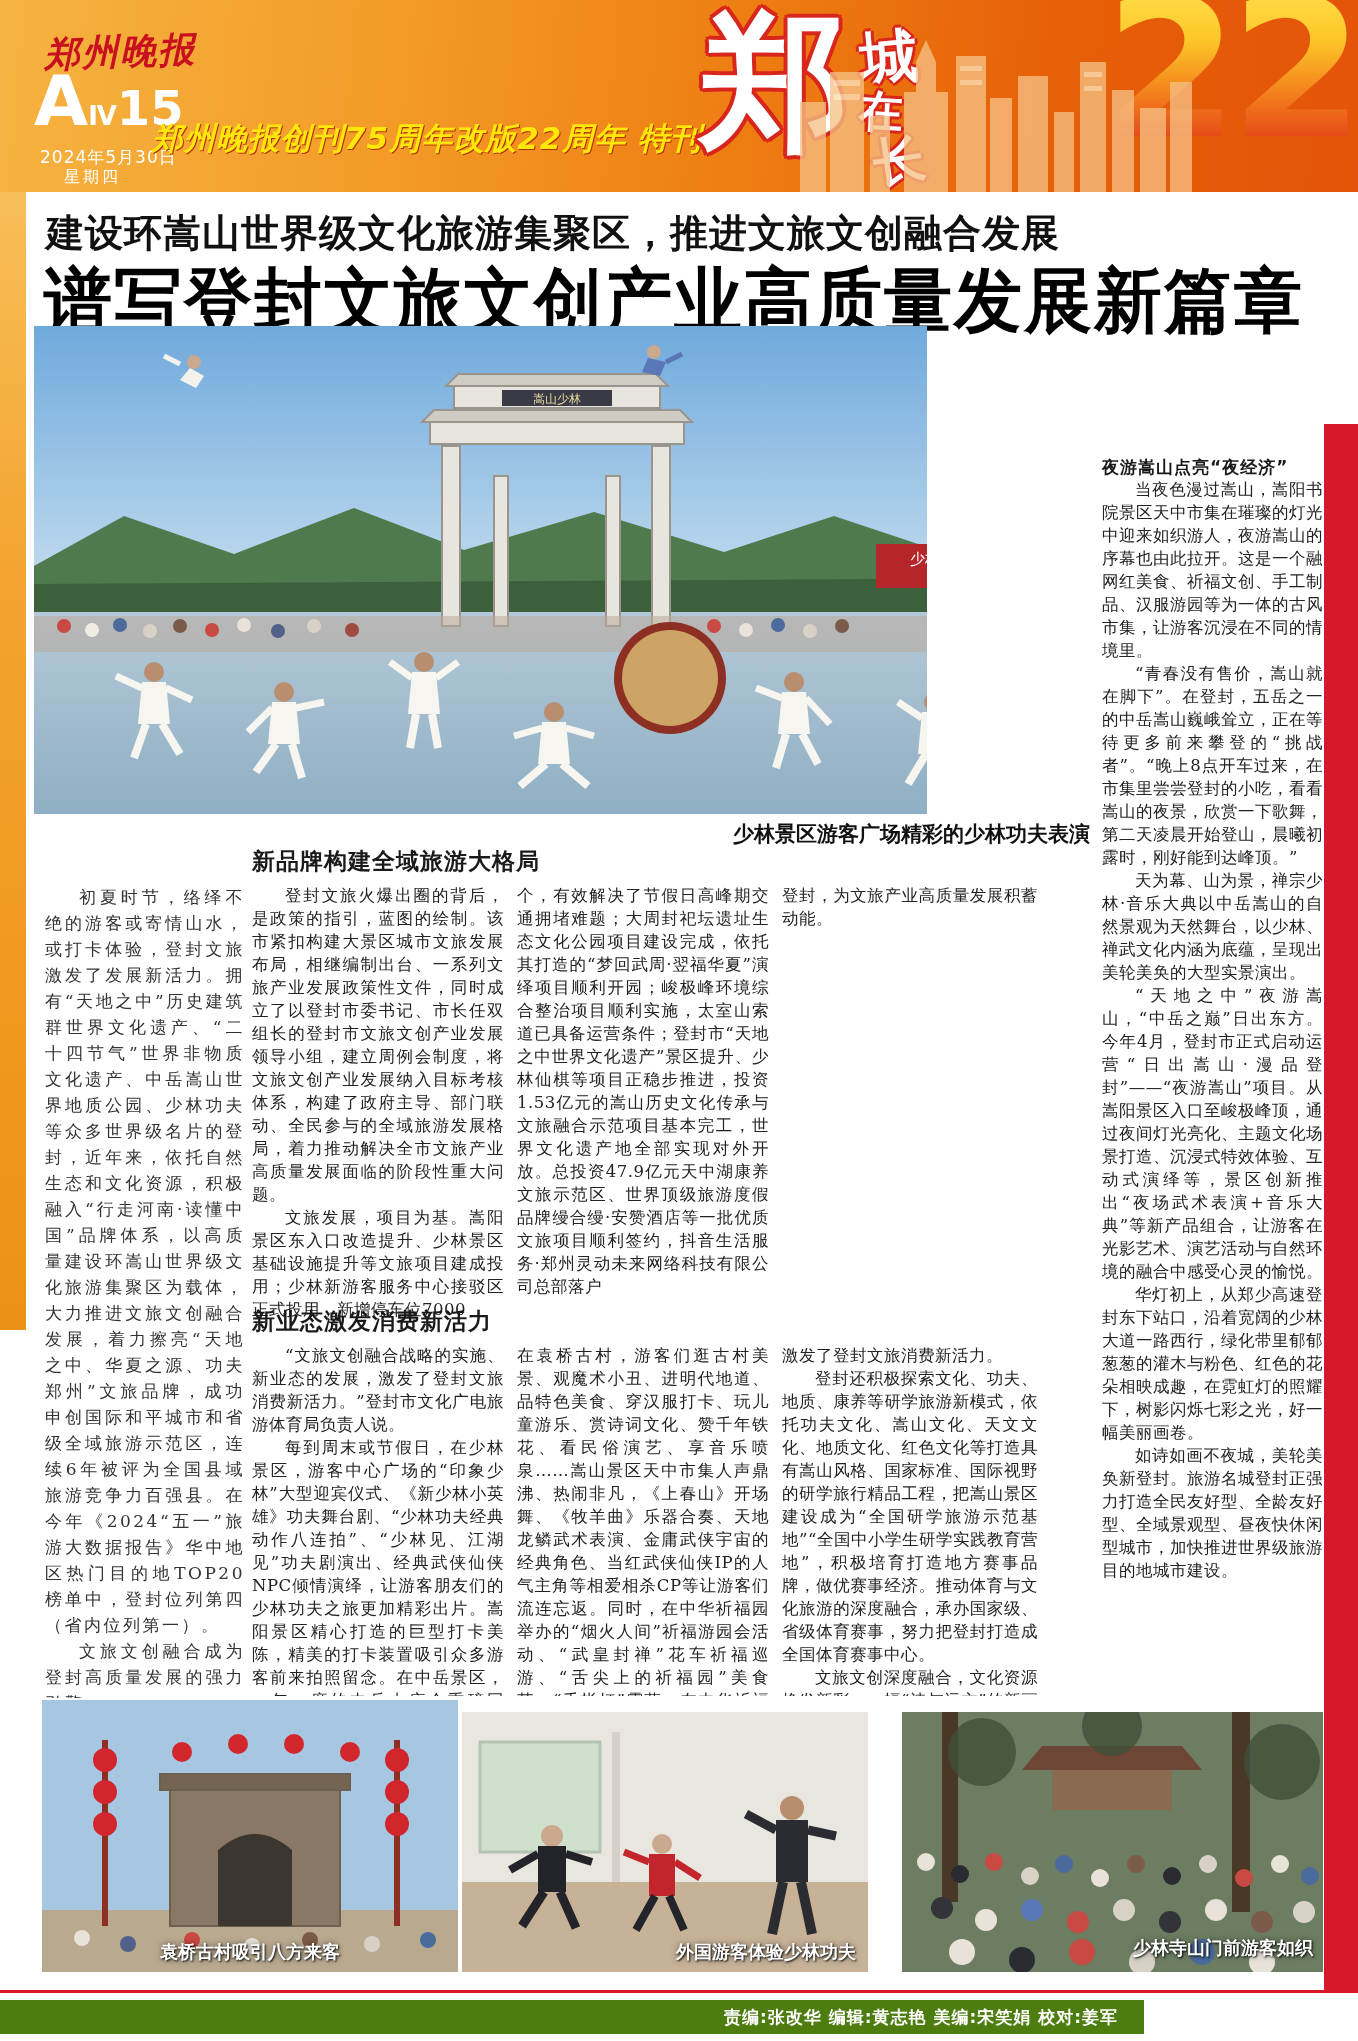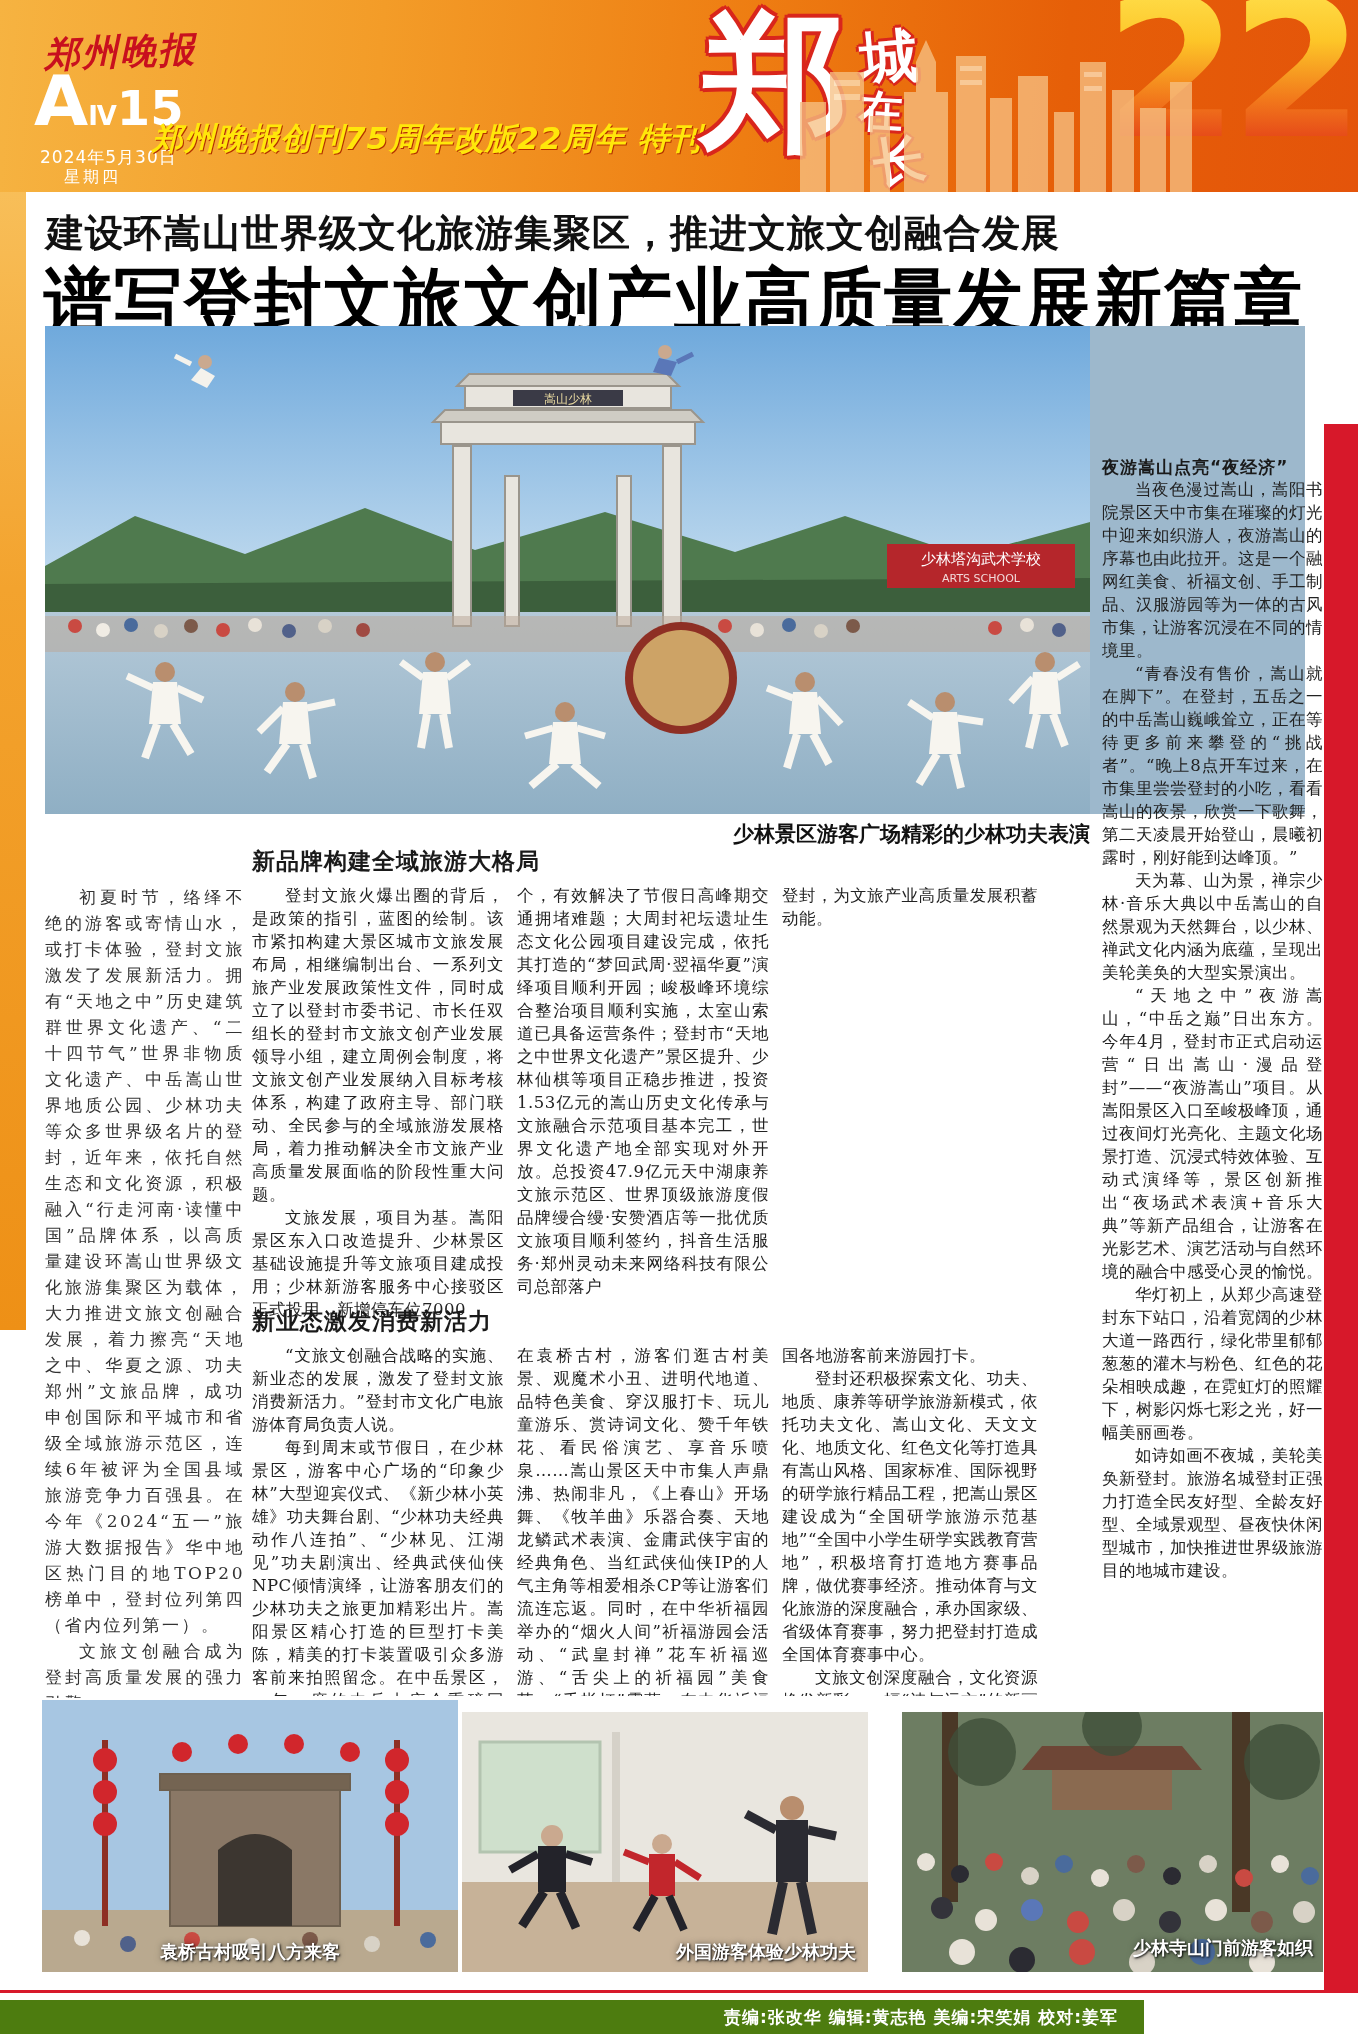--- a/index.html
+++ b/index.html
@@ -31,21 +31,21 @@
     background:linear-gradient(180deg,#ffe14d 5%,#fdc528 35%,#f2791b 65%,#e03418 95%);
     -webkit-background-clip:text;background-clip:text;color:transparent;letter-spacing:-8px;}
   #leftstrip{position:absolute;left:0;top:94px;width:26px;height:1236px;z-index:1;
     background:linear-gradient(180deg,#f9c563 0%,#f3a32e 40%,#ee9016 100%);}
   
   .kicker{position:absolute;left:46px;top:208px;font-size:38px;font-weight:700;color:#111;letter-spacing:1px;}
   .bigtitle{position:absolute;left:44px;top:254px;font-size:68px;font-weight:900;color:#000;
     letter-spacing:2px;white-space:nowrap;transform:scaleY(1.04);transform-origin:left top;}
   
   .photo{position:absolute;overflow:hidden;background:#9db8cc;}
-  #mainphoto{left:45px;top:326px;width:1260px;height:488px;}
+  #mainphoto{left:34px;top:326px;width:893px;height:488px;}
   .main-caption{position:absolute;left:45px;top:820px;width:1045px;text-align:right;
     font-size:21px;font-weight:700;color:#111;}
   
   .sec-head{position:absolute;font-size:23px;font-weight:700;color:#1a1a1a;letter-spacing:1px;}
   .col{position:absolute;font-family:"DejaVu Serif",serif;color:#222;text-align:justify;}
   .col p{margin:0;text-indent:2em;}
   .col p.noind{text-indent:0;}
   .body-col{font-size:16.5px;line-height:23px;letter-spacing:.5px;}
   #col1{left:45px;top:884px;width:200px;font-size:17px;line-height:26px;letter-spacing:2.5px;color:#333;}
   #col1 p{margin:0 0 0 0;text-indent:2em;}
@@ -276,21 +276,21 @@
   <div class="sec-head" id="sec2head">新业态激发消费新活力</div>
 
   <div class="col body-col" id="col2b">
     <p>“文旅文创融合战略的实施、新业态的发展，激发了登封文旅消费新活力。”登封市文化广电旅游体育局负责人说。</p>
     <p>每到周末或节假日，在少林景区，游客中心广场的“印象少林”大型迎宾仪式、《新少林小英雄》功夫舞台剧、“少林功夫经典动作八连拍”、“少林见、江湖见”功夫剧演出、经典武侠仙侠NPC倾情演绎，让游客朋友们的少林功夫之旅更加精彩出片。嵩阳景区精心打造的巨型打卡美陈，精美的打卡装置吸引众多游客前来拍照留念。在中岳景区，一年一度的中岳古庙会重磅回归，吸引着不同年龄群体的游客。</p>
   </div>
   <div class="col body-col" id="col3b">
     <p class="noind">在袁桥古村，游客们逛古村美景、观魔术小丑、进明代地道、品特色美食、穿汉服打卡、玩儿童游乐、赏诗词文化、赞千年铁花、看民俗演艺、享音乐喷泉……嵩山景区天中市集人声鼎沸、热闹非凡，《上春山》开场舞、《牧羊曲》乐器合奏、天地龙鳞武术表演、金庸武侠宇宙的经典角色、当红武侠仙侠IP的人气主角等相爱相杀CP等让游客们流连忘返。同时，在中华祈福园举办的“烟火人间”祈福游园会活动、“武皇封禅”花车祈福巡游、“舌尖上的祈福园”美食荟、“千帐灯”露营，在中华祈福园内不定期进行祈福巡游表演，吸引了居民和全</p>
   </div>
   <div class="col body-col" id="col4b">
-    <p class="noind">国各地游客前来游园打卡。</p>
+    <p class="noind">激发了登封文旅消费新活力。</p>
     <p>登封还积极探索文化、功夫、地质、康养等研学旅游新模式，依托功夫文化、嵩山文化、天文文化、地质文化、红色文化等打造具有嵩山风格、国家标准、国际视野的研学旅行精品工程，把嵩山景区建设成为“全国研学旅游示范基地”“全国中小学生研学实践教育营地”，积极培育打造地方赛事品牌，做优赛事经济。推动体育与文化旅游的深度融合，承办国家级、省级体育赛事，努力把登封打造成全国体育赛事中心。</p>
     <p>文旅文创深度融合，文化资源焕发新彩。一幅“诗与远方”的新画卷正在嵩岳大地铺展。</p>
   </div>
 
   <div class="sec-head" id="nighthead">夜游嵩山点亮“夜经济”</div>
   <div class="col body-col" id="nightcol">
     <p>当夜色漫过嵩山，嵩阳书院景区天中市集在璀璨的灯光中迎来如织游人，夜游嵩山的序幕也由此拉开。这是一个融网红美食、祈福文创、手工制品、汉服游园等为一体的古风市集，让游客沉浸在不同的情境里。</p>
     <p>“青春没有售价，嵩山就在脚下”。在登封，五岳之一的中岳嵩山巍峨耸立，正在等待更多前来攀登的“挑战者”。“晚上8点开车过来，在市集里尝尝登封的小吃，看看嵩山的夜景，欣赏一下歌舞，第二天凌晨开始登山，晨曦初露时，刚好能到达峰顶。”</p>
     <p>天为幕、山为景，禅宗少林·音乐大典以中岳嵩山的自然景观为天然舞台，以少林、禅武文化内涵为底蕴，呈现出美轮美奂的大型实景演出。</p>
     <p>“天地之中”夜游嵩山，“中岳之巅”日出东方。今年4月，登封市正式启动运营“日出嵩山·漫品登封”——“夜游嵩山”项目。从嵩阳景区入口至峻极峰顶，通过夜间灯光亮化、主题文化场景打造、沉浸式特效体验、互动式演绎等，景区创新推出“夜场武术表演+音乐大典”等新产品组合，让游客在光影艺术、演艺活动与自然环境的融合中感受心灵的愉悦。</p>

